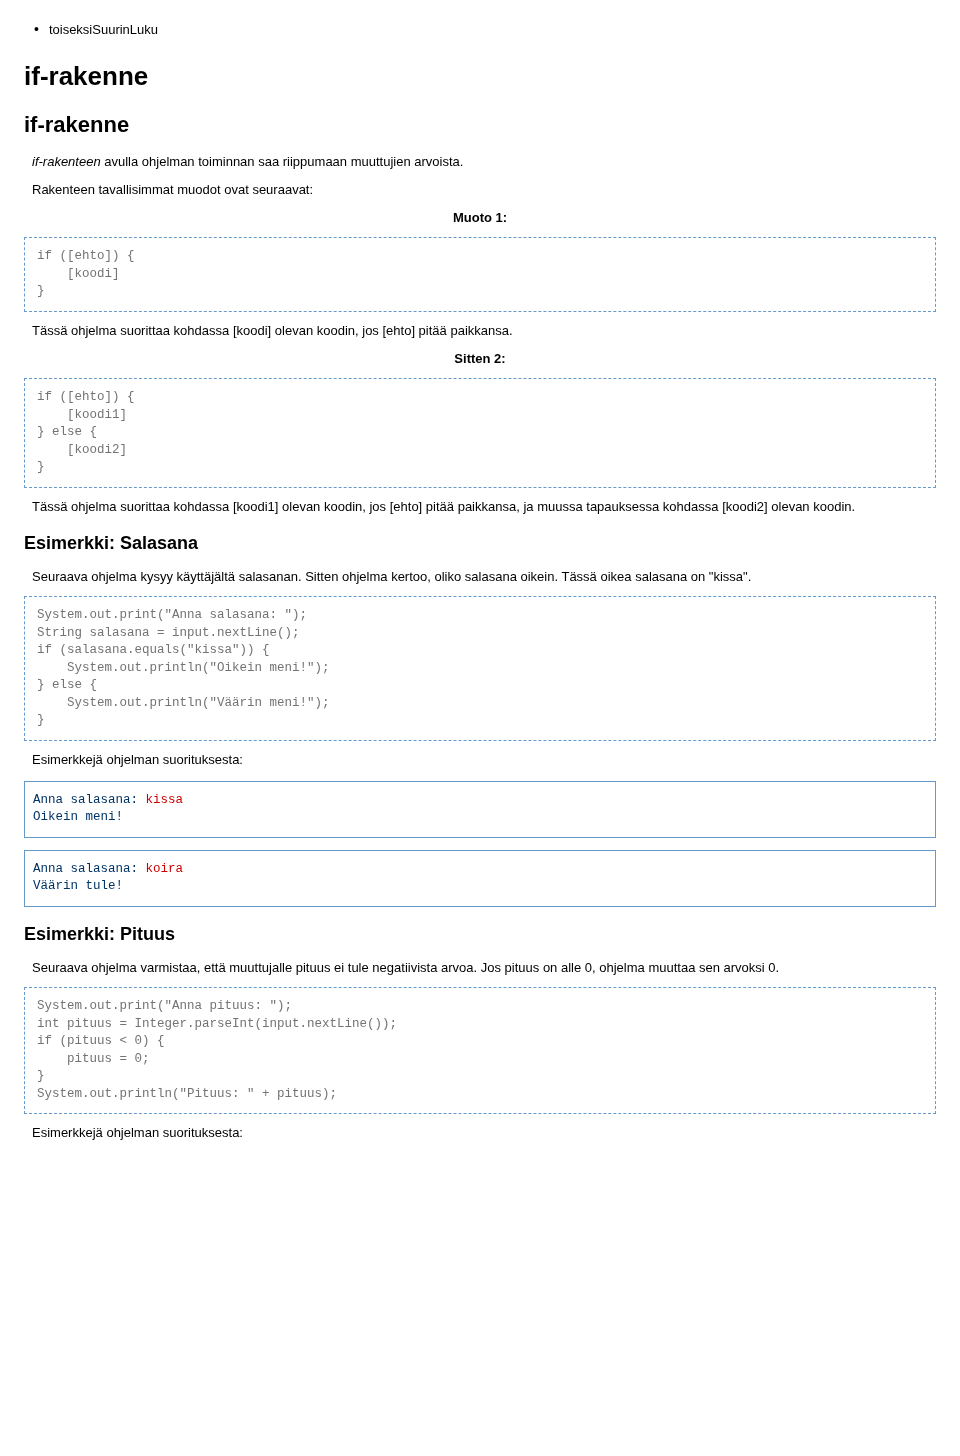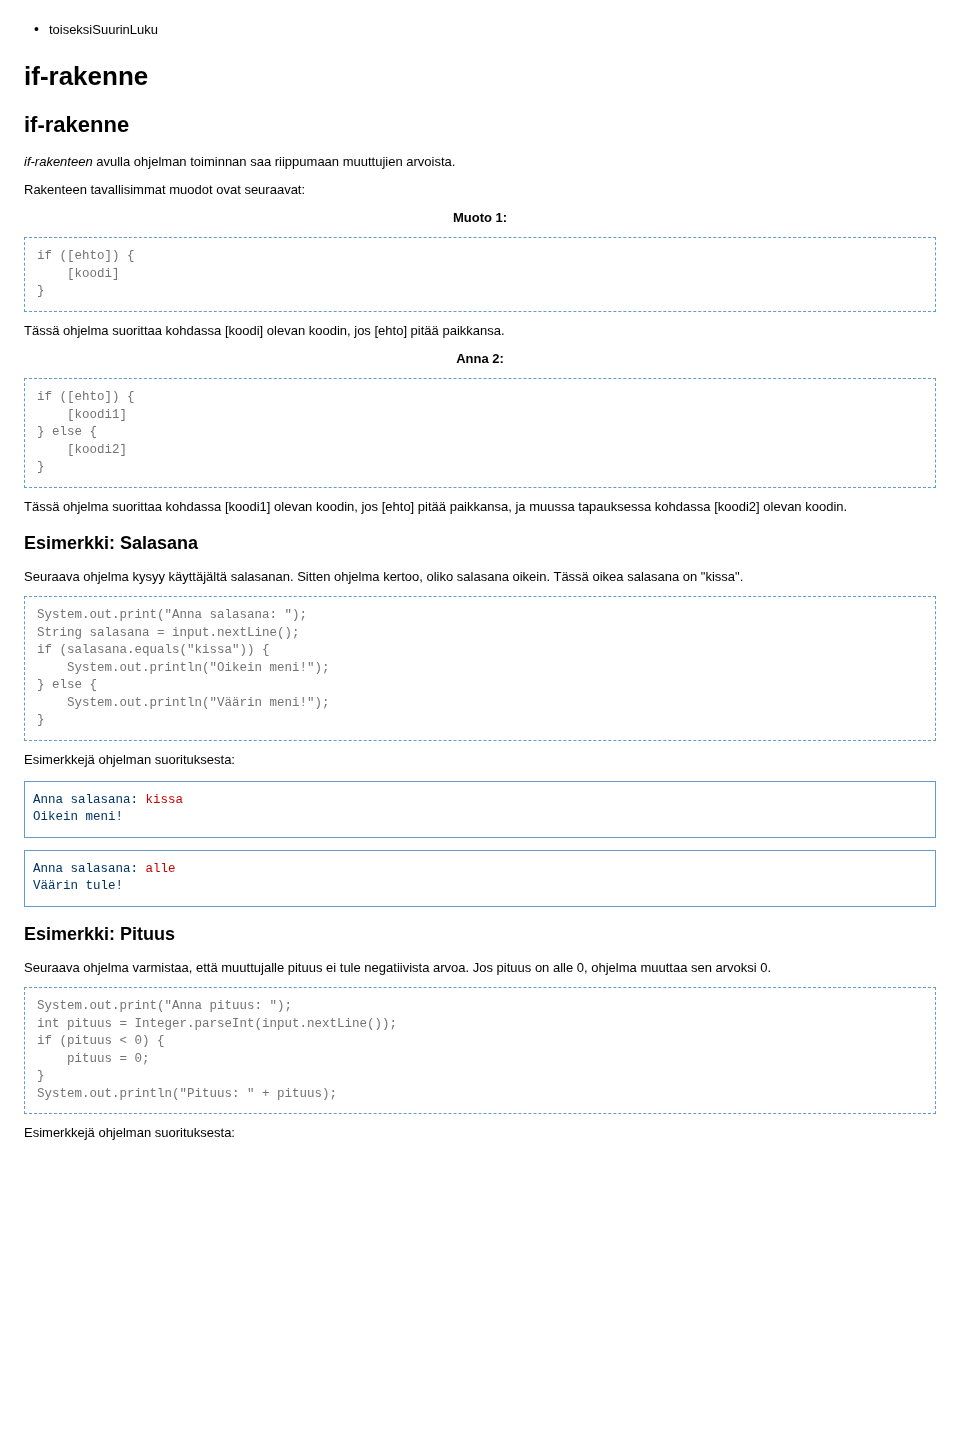--- a/index.html
+++ b/index.html
@@ -20,21 +20,21 @@
     font-size: 22px;
     font-weight: bold;
     margin: 16px 0 12px 0;
   }
   h3 {
     font-size: 18px;
     font-weight: bold;
     margin: 15px 0 12px 0;
   }
   p {
-    margin: 10px 0;
+    margin: 10px 8px;
   }
   .italic {
     font-style: italic;
   }
   .bold {
     font-weight: bold;
     text-align: center;
   }
   ul.bullet {
     list-style: none;
@@ -88,21 +88,21 @@
 <p>Rakenteen tavallisimmat muodot ovat seuraavat:</p>
 
 <p class="bold">Muoto 1:</p>
 
 <div class="code-preformatted">if ([ehto]) {
     [koodi]
 }</div>
 
 <p>Tässä ohjelma suorittaa kohdassa [koodi] olevan koodin, jos [ehto] pitää paikkansa.</p>
 
-<p class="bold">Anna 2:</p>
+<p class="bold">Sitten 2:</p>
 
 <div class="code-preformatted">if ([ehto]) {
     [koodi1]
 } else {
     [koodi2]
 }</div>
 
 <p>Tässä ohjelma suorittaa kohdassa [koodi1] olevan koodin, jos [ehto] pitää paikkansa, ja muussa tapauksessa kohdassa [koodi2] olevan koodin.</p>
 
 <h3>Esimerkki: Salasana</h3>
@@ -115,21 +115,21 @@
     System.out.println("Oikein meni!");
 } else {
     System.out.println("Väärin meni!");
 }</div>
 
 <p>Esimerkkejä ohjelman suorituksesta:</p>
 
 <div class="panel"><span class="output-in">Anna salasana: </span><span class="output-hl">kissa</span>
 <span class="output-in">Oikein meni!</span></div>
 
-<div class="panel"><span class="output-in">Anna salasana: </span><span class="output-hl">alle</span>
+<div class="panel"><span class="output-in">Anna salasana: </span><span class="output-hl">koira</span>
 <span class="output-in">Väärin tule!</span></div>
 
 <h3>Esimerkki: Pituus</h3>
 
 <p>Seuraava ohjelma varmistaa, että muuttujalle pituus ei tule negatiivista arvoa. Jos pituus on alle 0, ohjelma muuttaa sen arvoksi 0.</p>
 
 <div class="code-preformatted">System.out.print("Anna pituus: ");
 int pituus = Integer.parseInt(input.nextLine());
 if (pituus &lt; 0) {
     pituus = 0;

